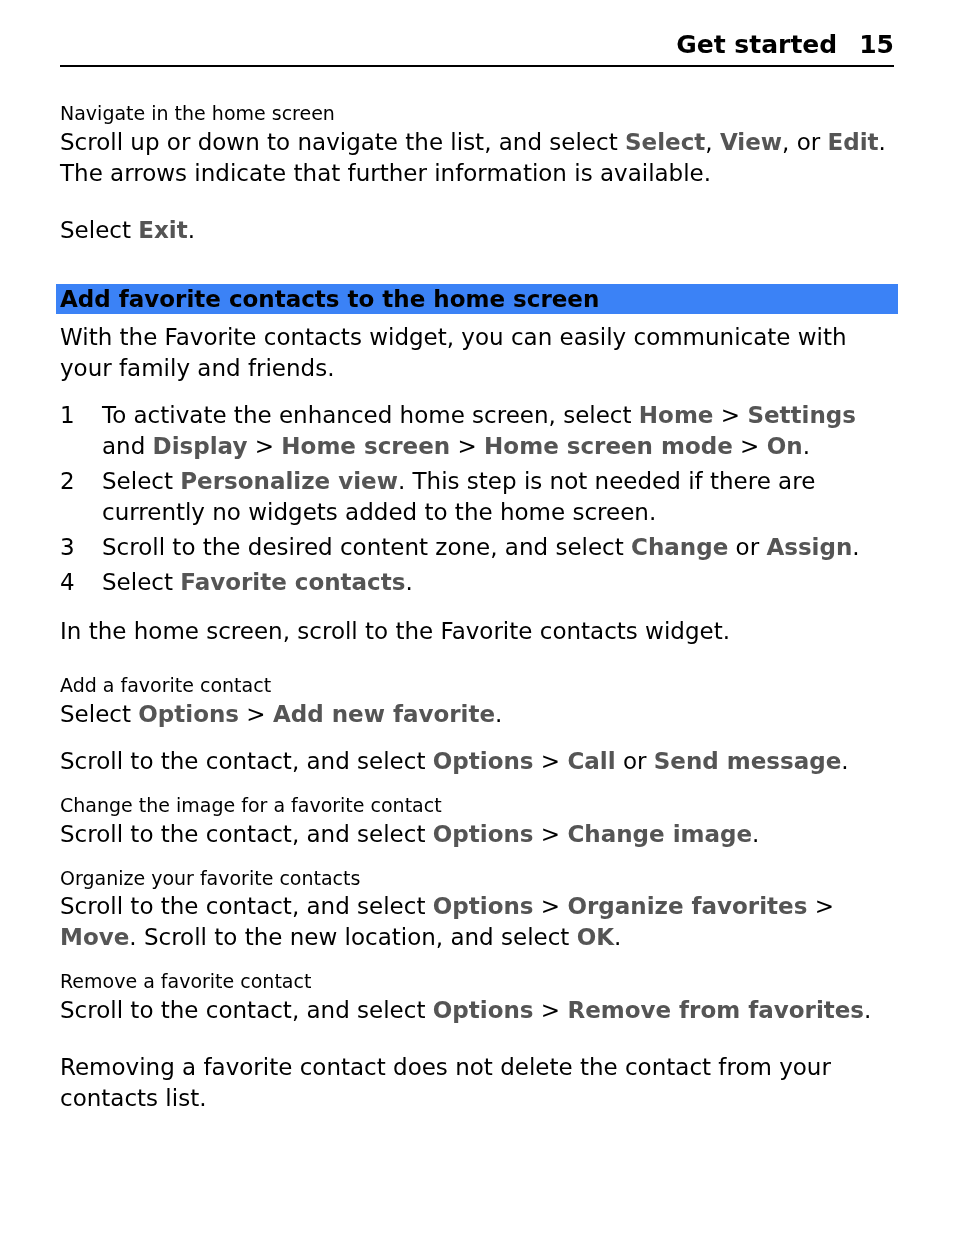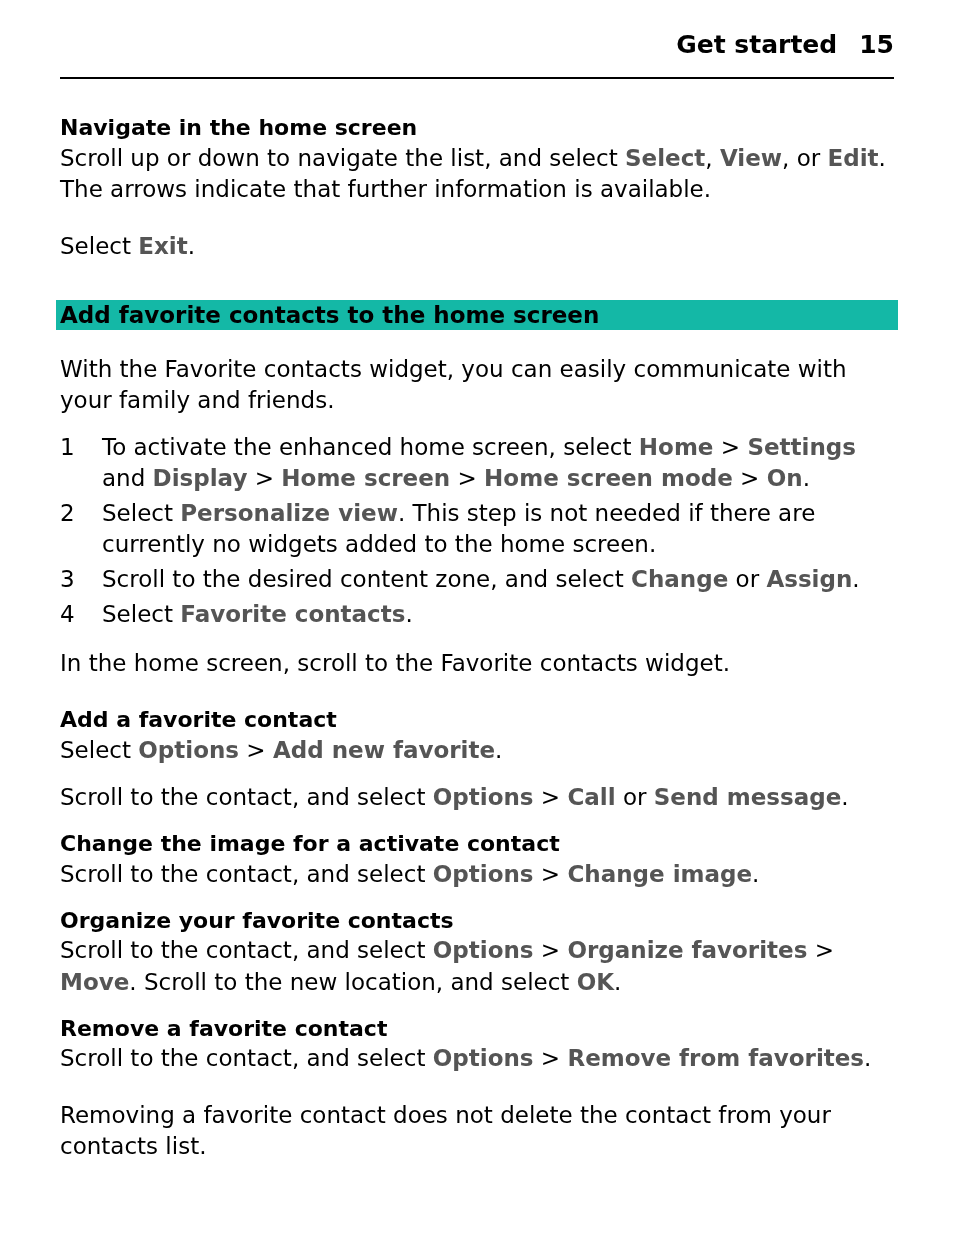--- a/index.html
+++ b/index.html
@@ -14,38 +14,38 @@
     min-height: 1258px;
     padding: 30px 60px 60px 60px;
     box-sizing: border-box;
     background: #fff;
   }
   .header-line {
     display: flex;
     justify-content: flex-end;
     align-items: baseline;
     border-bottom: 2px solid #000;
-    padding-bottom: 18px;
+    padding-bottom: 6px;
     margin-bottom: 34px;
     font-size: 25px;
     font-weight: 700;
   }
   .header-line .hdr-title { margin-right: 22px; }
   .header-line .hdr-page { }
   .block { margin-bottom: 26px; }
   .block-tight { margin-bottom: 16px; }
-  .h { font-weight: 700; font-size: 22px; line-height: 1.35; }
+  .h { font-weight: 400; font-size: 19px; line-height: 1.35; }
   .p { font-size: 23px; line-height: 1.35; }
   .kw { font-weight: 700; color: #555; }
   .bar-title {
-    background: #14b8a6;
+    background: #3b82f6;
     font-weight: 700;
     font-size: 23px;
     padding: 2px 4px;
-    margin: 38px -4px 24px -4px;
+    margin: 38px -4px 8px -4px;
   }
   ol.steps {
     list-style: none;
     padding: 0;
     margin: 16px 0 18px 0;
     counter-reset: step;
     font-size: 23px;
     line-height: 1.35;
   }
   ol.steps > li {
@@ -113,21 +113,21 @@
     </div>
   </div>
 
   <div class="block-tight">
     <div class="p">
       <span>Scroll to the contact, and select </span><span class="kw">Options</span><span>  &gt; </span><span class="kw">Call</span><span> or </span><span class="kw">Send message</span><span>.</span>
     </div>
   </div>
 
   <div class="block-tight">
-    <div class="h">Change the image for a activate contact</div>
+    <div class="h">Change the image for a favorite contact</div>
     <div class="p">
       <span>Scroll to the contact, and select </span><span class="kw">Options</span><span>  &gt; </span><span class="kw">Change image</span><span>.</span>
     </div>
   </div>
 
   <div class="block-tight">
     <div class="h">Organize your favorite contacts</div>
     <div class="p">
       <span>Scroll to the contact, and select </span><span class="kw">Options</span><span>  &gt; </span><span class="kw">Organize favorites</span><span>  &gt; </span><span class="kw">Move</span><span>. Scroll to the new location, and select </span><span class="kw">OK</span><span>.</span>
     </div>

